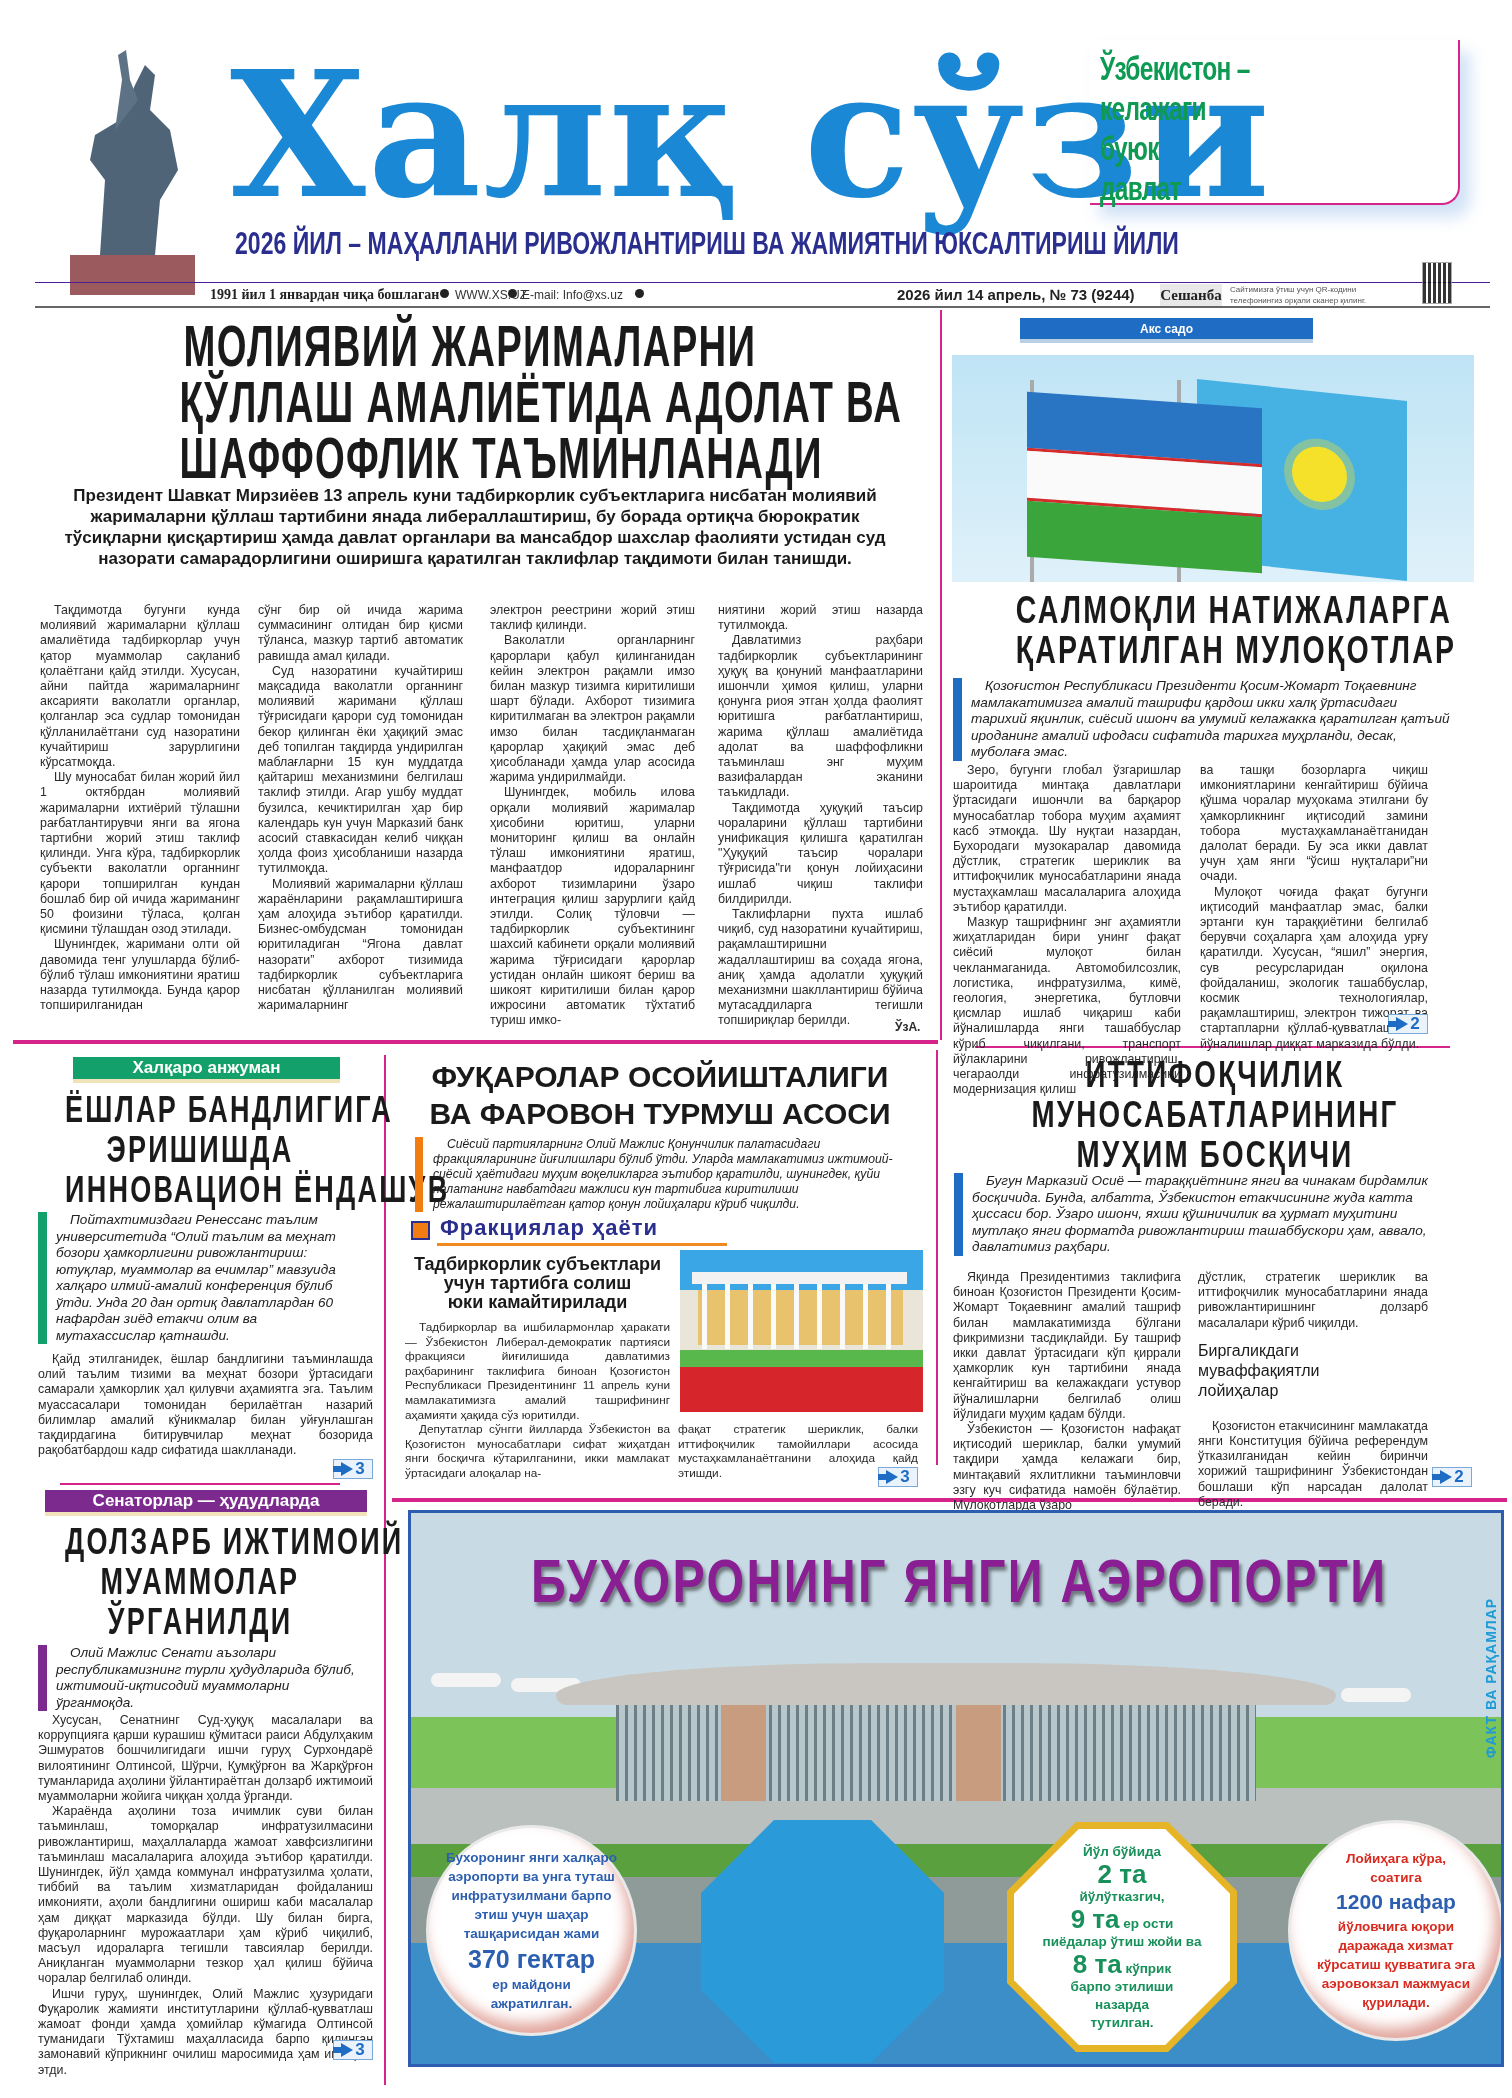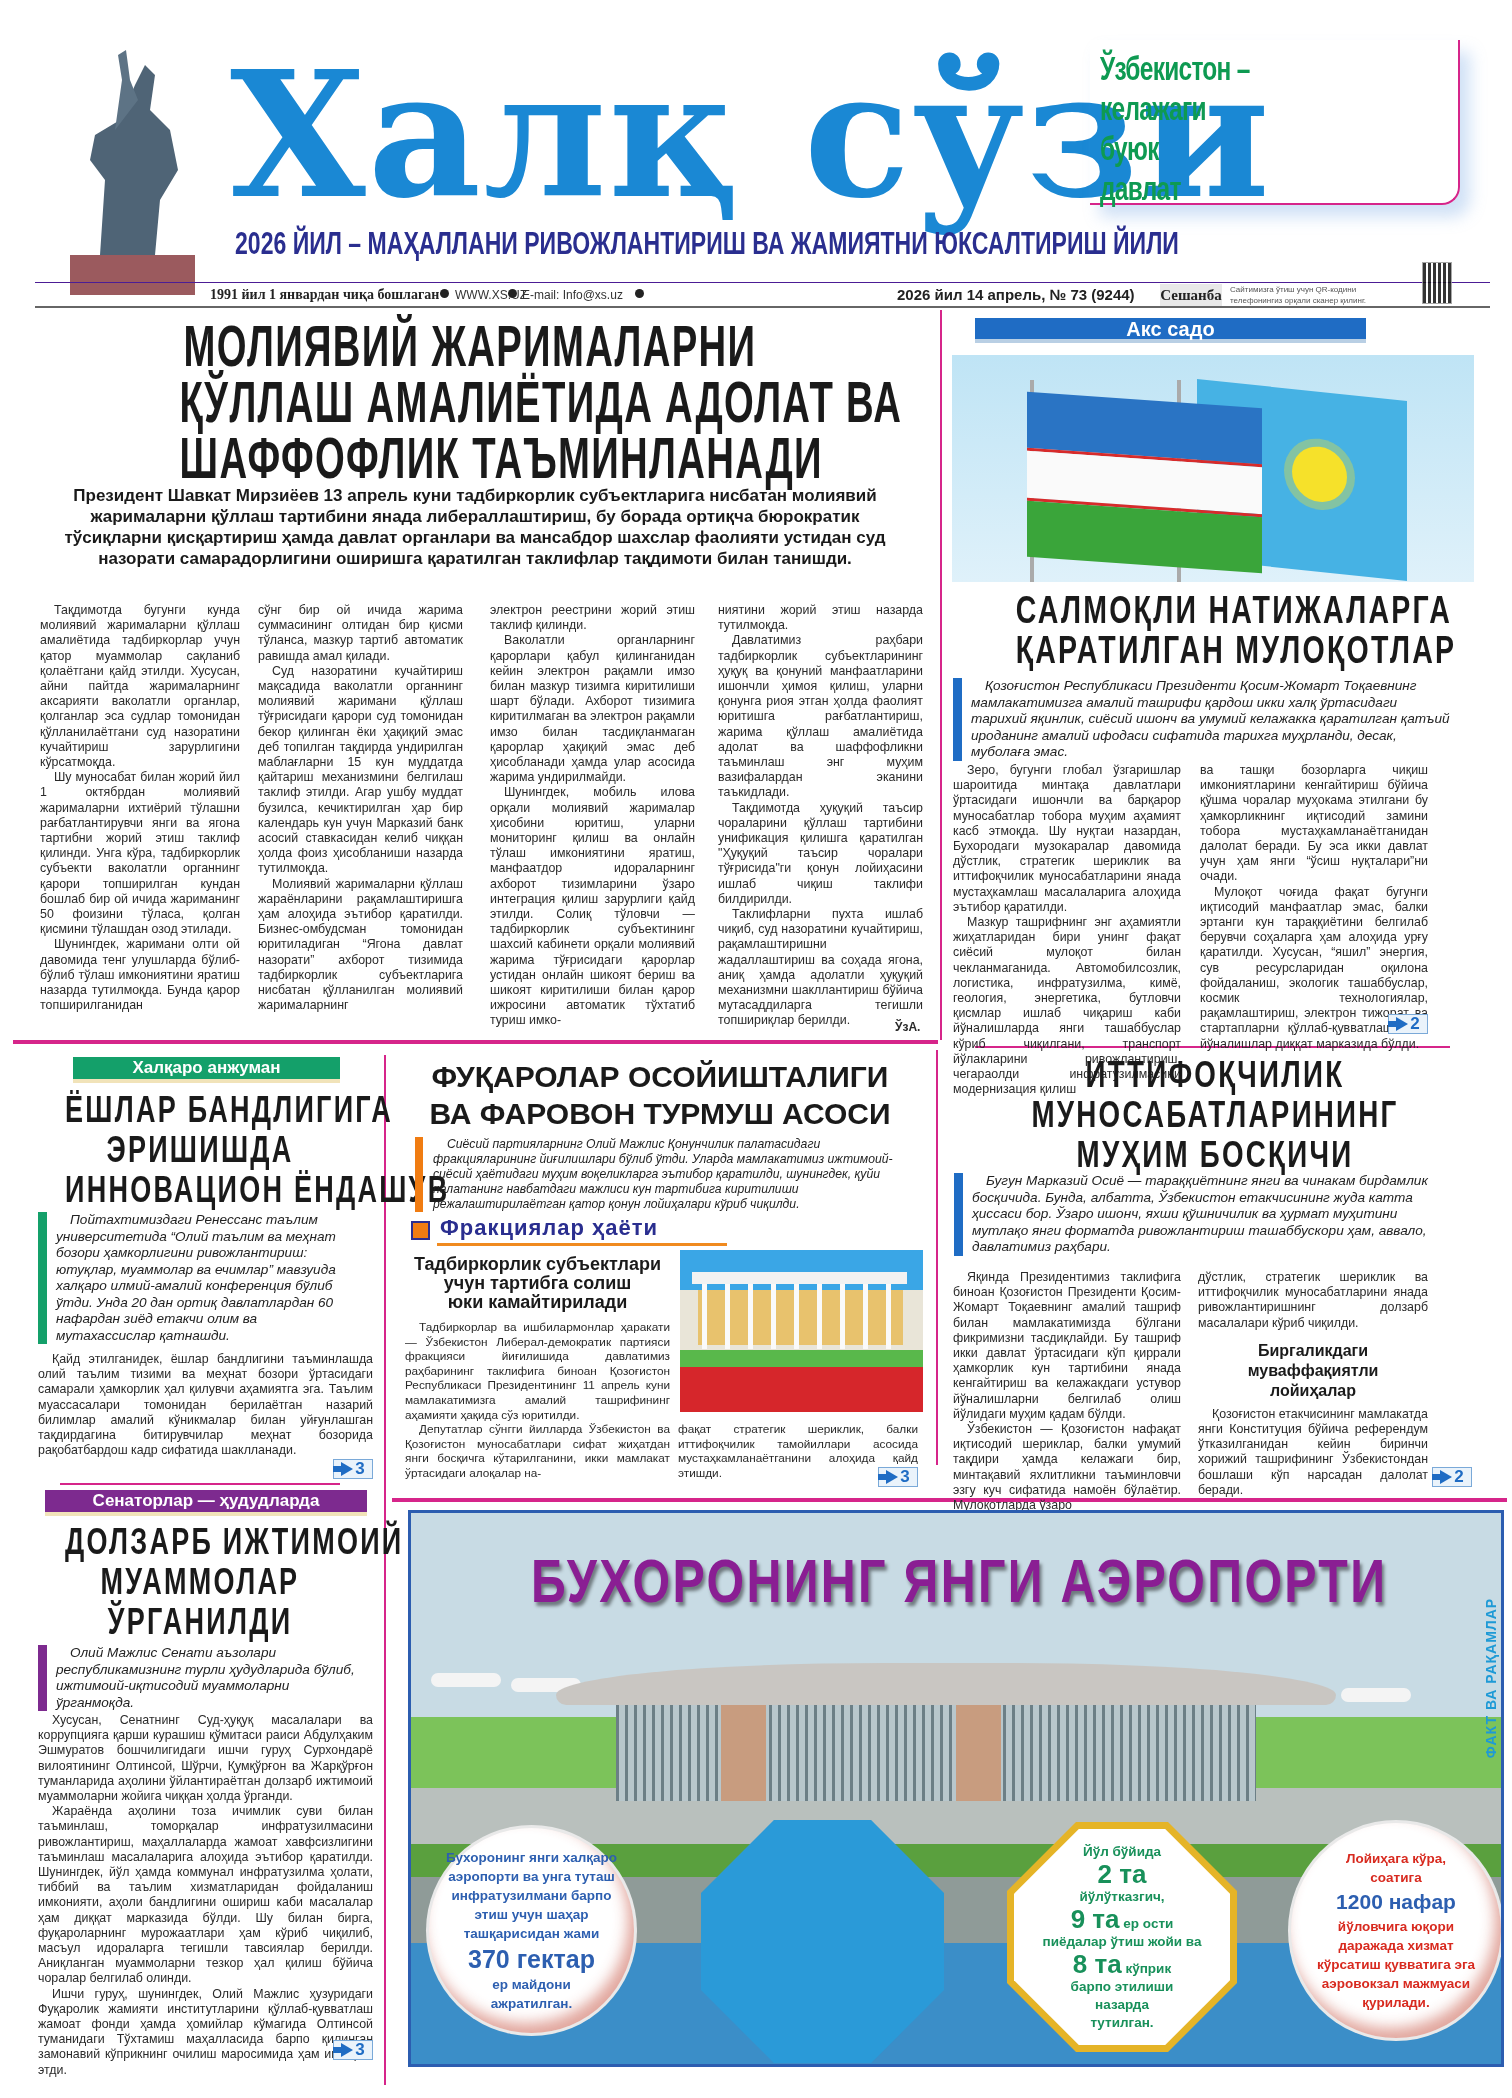--- a/index.html
+++ b/index.html
@@ -159,21 +159,21 @@
   <span class="abs" style="left:895px;top:1020px;font-weight:bold;font-size:12px">ЎзА.</span>
 </div>
 
 <div class="vline" style="left:940px;top:310px;height:730px"></div>
 <div class="hline" style="left:13px;top:1040px;width:925px"></div>
 <div class="hline-thin" style="left:975px;top:1046px;width:475px"></div>
 <div class="vline" style="left:384px;top:1055px;height:1030px"></div>
 <div class="vline" style="left:936px;top:1050px;height:415px"></div>
 <div class="hline" style="left:392px;top:1498px;width:1115px"></div>
 
-<div class="label label-blue" style="left:975px;top:318px;width:391px;height:25px;font-size:20px;line-height:22px">Акс садо</div>
+<div class="label label-blue" style="left:1020px;top:318px;width:293px;height:25px;font-size:12px;line-height:22px">Акс садо</div>
 <div class="abs flags">
   <div class="pole" style="left:78px"></div>
   <div class="pole" style="left:225px"></div>
   <div class="kzflag">
       <div class="kzsun"></div>
     </div>
   <div class="uzflag">
     <div class="b"></div>
       <div class="r"></div>
       <div class="w"></div>
@@ -299,21 +299,21 @@
   <span class="bar" style="background:#1f6cc4"></span>
   <p>Бугун Марказий Осиё — тараққиётнинг янги ва чинакам бирдамлик босқичида. Бунда, албатта, Ўзбекистон етакчисининг жуда катта ҳиссаси бор. Ўзаро ишонч, яхши қўшничилик ва ҳурмат муҳитини мутлақо янги форматда ривожлантириш ташаббускори ҳам, аввало, давлатимиз раҳбари.</p>
 </div>
 <div class="cols">
   <div class="col" style="left:953px;top:1270px;width:228px">
     <p>Яқинда Президентимиз таклифига биноан Қозоғистон Президенти Қосим-Жомарт Тоқаевнинг амалий ташриф билан мамлакатимизда бўлгани фикримизни тасдиқлайди. Бу ташриф икки давлат ўртасидаги кўп қиррали ҳамкорлик кун тартибини янада кенгайтириш ва келажакдаги устувор йўналишларни белгилаб олиш йўлидаги муҳим қадам бўлди.</p>
     <p>Ўзбекистон — Қозоғистон нафақат иқтисодий шериклар, балки умумий тақдири ҳамда келажаги бир, минтақавий яхлитликни таъминловчи эзгу куч сифатида намоён бўлаётир. Мулоқотларда ўзаро</p>
   </div>
   <div class="col" style="left:1198px;top:1270px;width:230px">
     <p style="text-indent:0">дўстлик, стратегик шериклик ва иттифоқчилик муносабатларини янада ривожлантиришнинг долзарб масалалари кўриб чиқилди.</p>
-    <div style="margin:10px 0 6px;text-align:center;font-weight:bold;font-size:16px;line-height:20px;color:#1a1a1a">
+    <div style="margin:10px 0 18px;font-weight:normal;font-size:16px;line-height:20px;color:#1a1a1a">
       <div>Биргаликдаги</div>
       <div>муваффақиятли</div>
       <div>лойиҳалар</div>
     </div>
     <p>Қозоғистон етакчисининг мамлакатда янги Конституция бўйича референдум ўтказилганидан кейин биринчи хорижий ташрифининг Ўзбекистондан бошлаши кўп нарсадан далолат беради.</p>
   </div>
 </div>
 <div class="more" style="left:1432px;top:1467px">
   <span class="arrow"></span>
   <span class="num">2</span>

